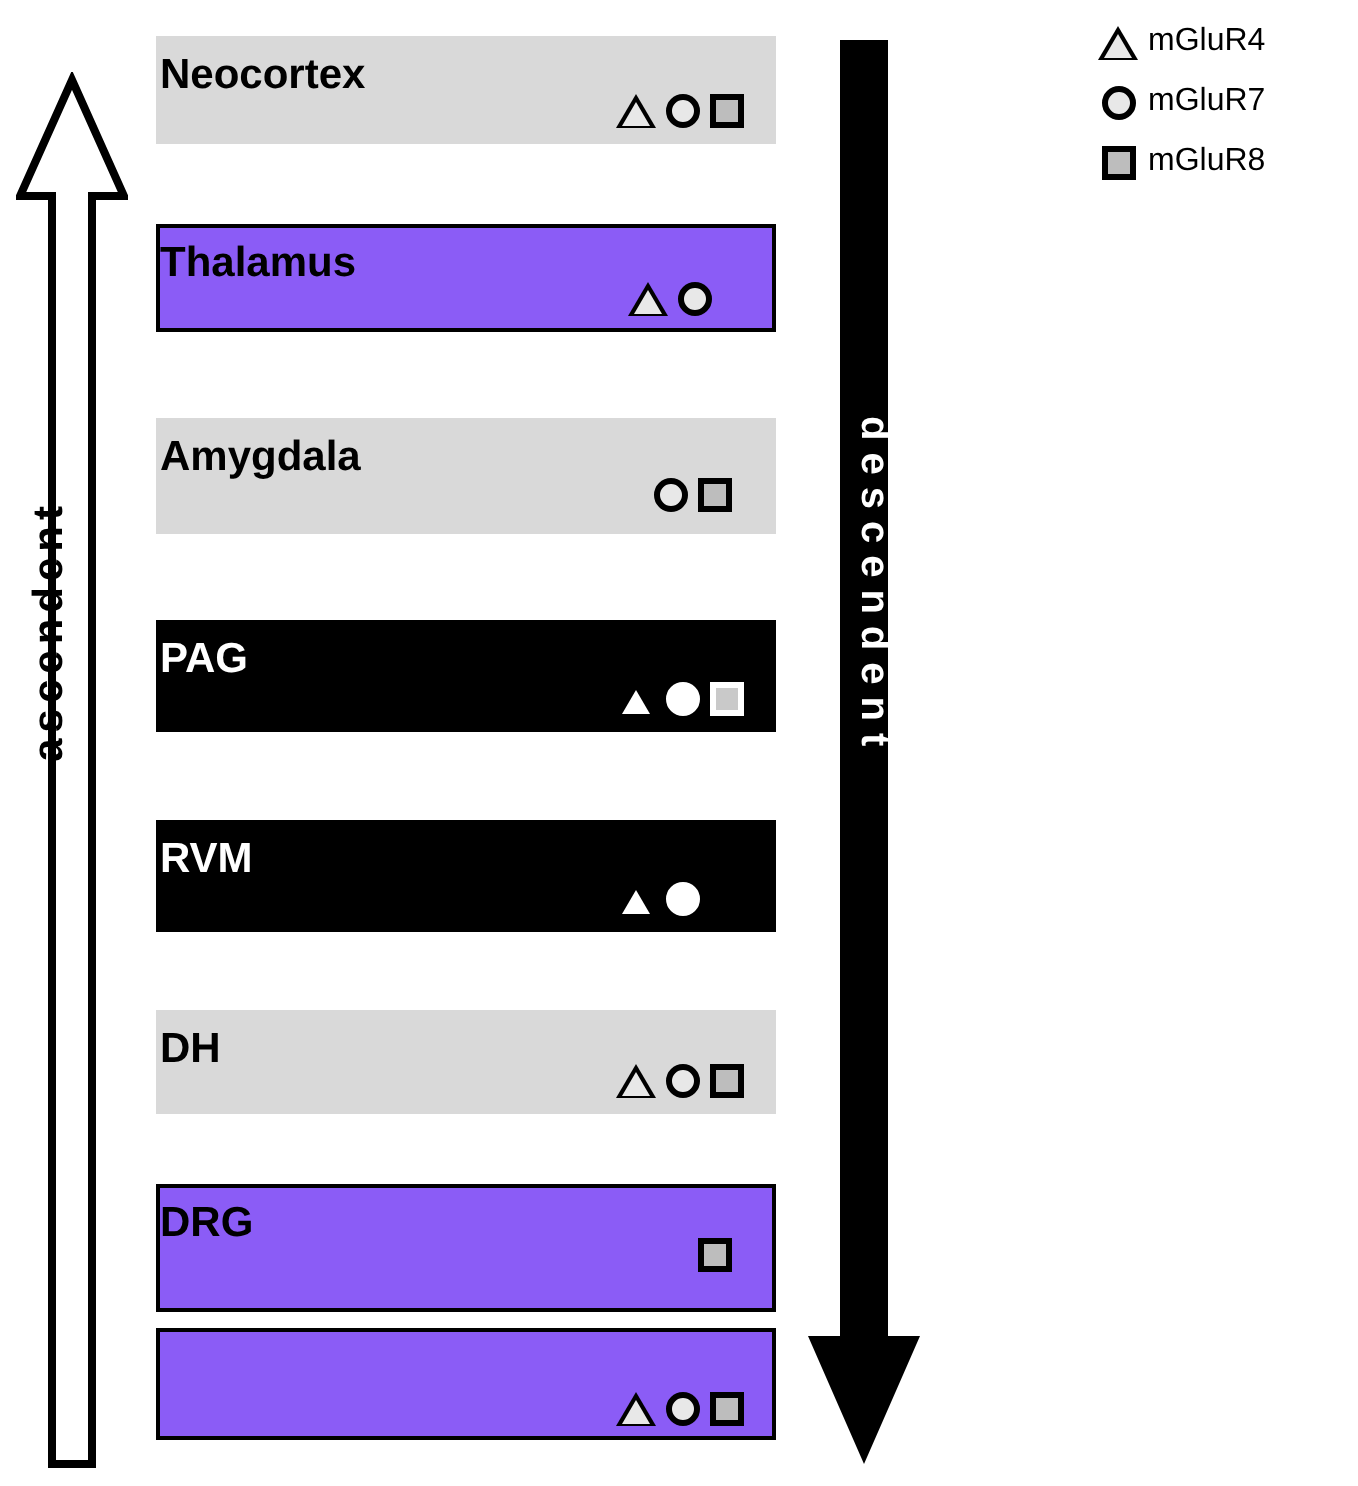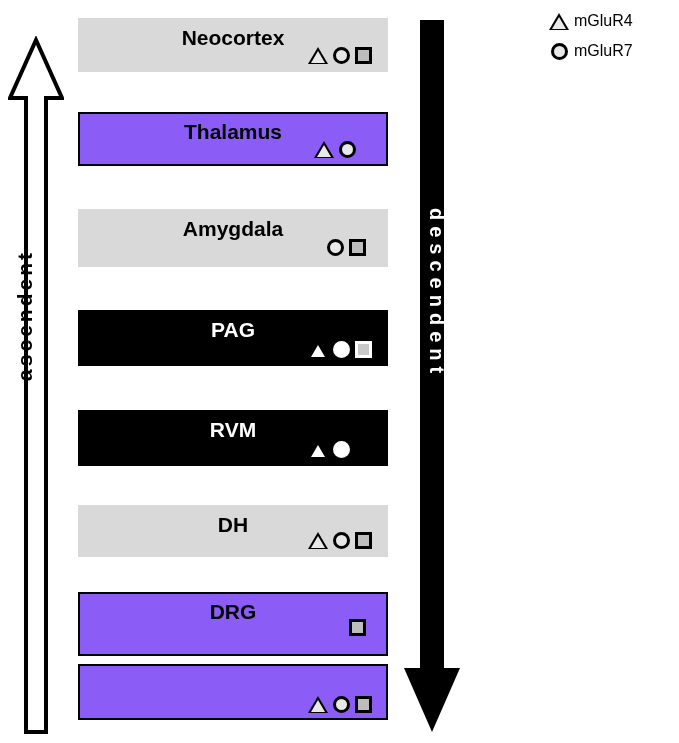--- a/index.html
+++ b/index.html
@@ -77,21 +77,21 @@
     border: 2px solid #000;
   }
   .region.gray  { background: #d9d9d9; border-color: #d9d9d9; }
   .region.white { background: #8b5cf6; border-color: #000000; }
   .region.black { background: #000000; border-color: #000000; }
 
   .region-label {
     position: absolute;
     left: 0;
     right: 0;
-    text-align: center;
+    text-align: left;
     font-size: 21px;
     font-weight: bold;
     color: #000;
     top: 6px;
   }
   .region.black .region-label { color: #ffffff; }
 
   .markers {
     position: absolute;
     display: flex;
@@ -253,15 +253,21 @@
           <span class="mk mk-tri"></span>
         </span>
       <span class="legend-text">mGluR4</span>
     </div>
     <div class="legend-row">
       <span class="legend-glyph">
           <span class="mk mk-cir"></span>
         </span>
       <span class="legend-text">mGluR7</span>
     </div>
+    <div class="legend-row">
+      <span class="legend-glyph">
+          <span class="mk mk-sq"></span>
+        </span>
+      <span class="legend-text">mGluR8</span>
+    </div>
   </div>
 
 </div>
 
 </body></html>

